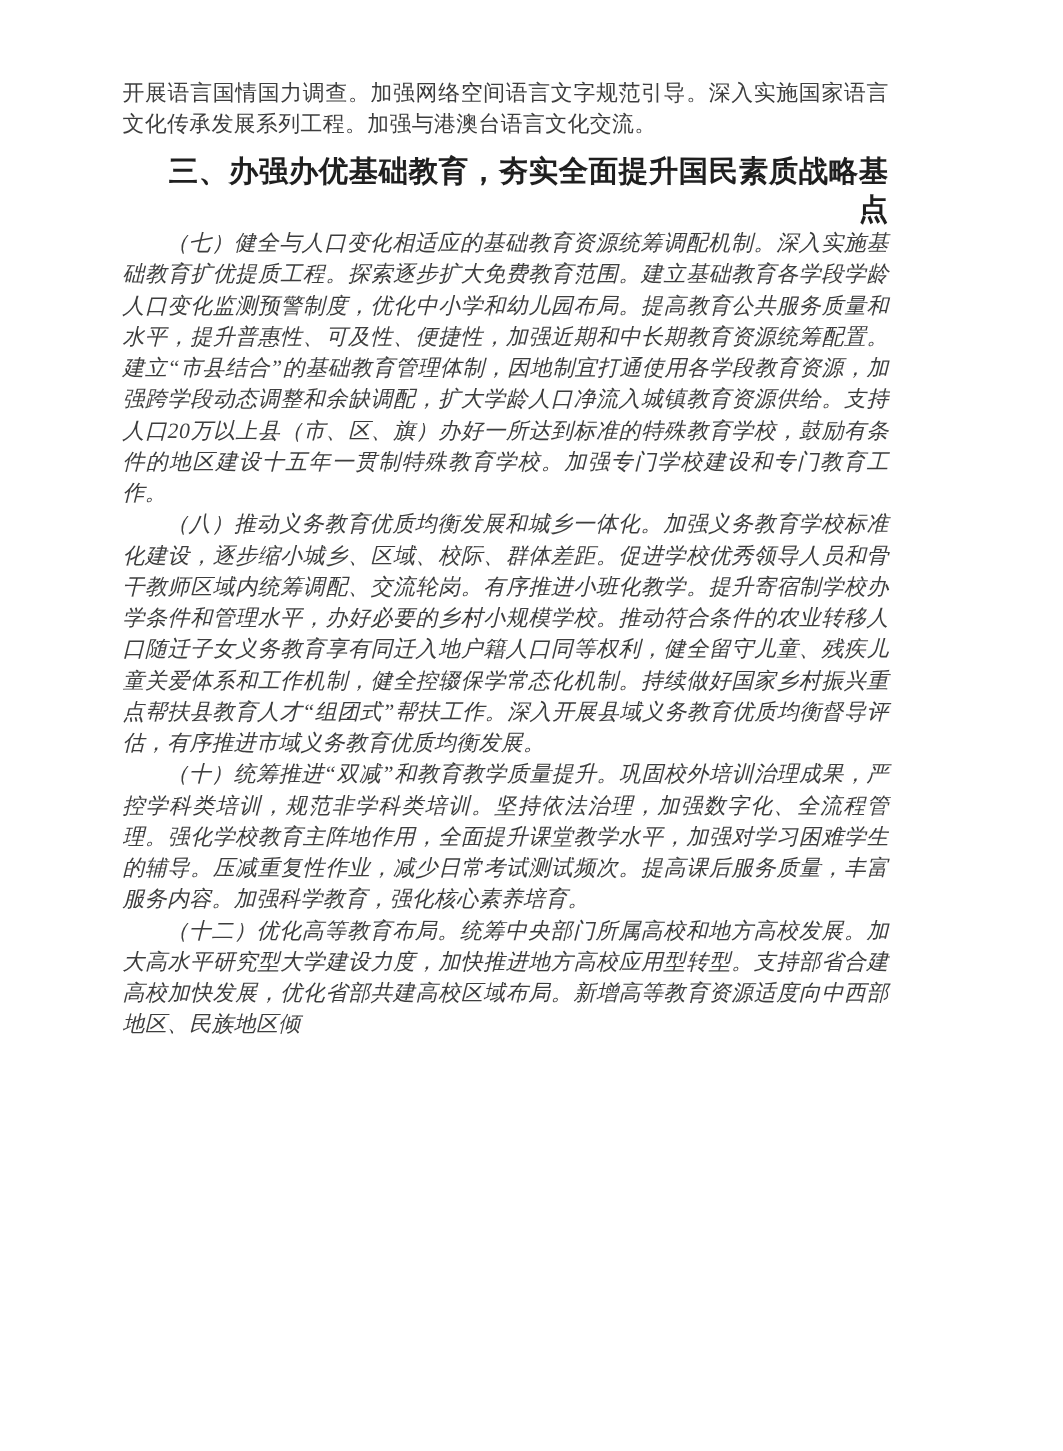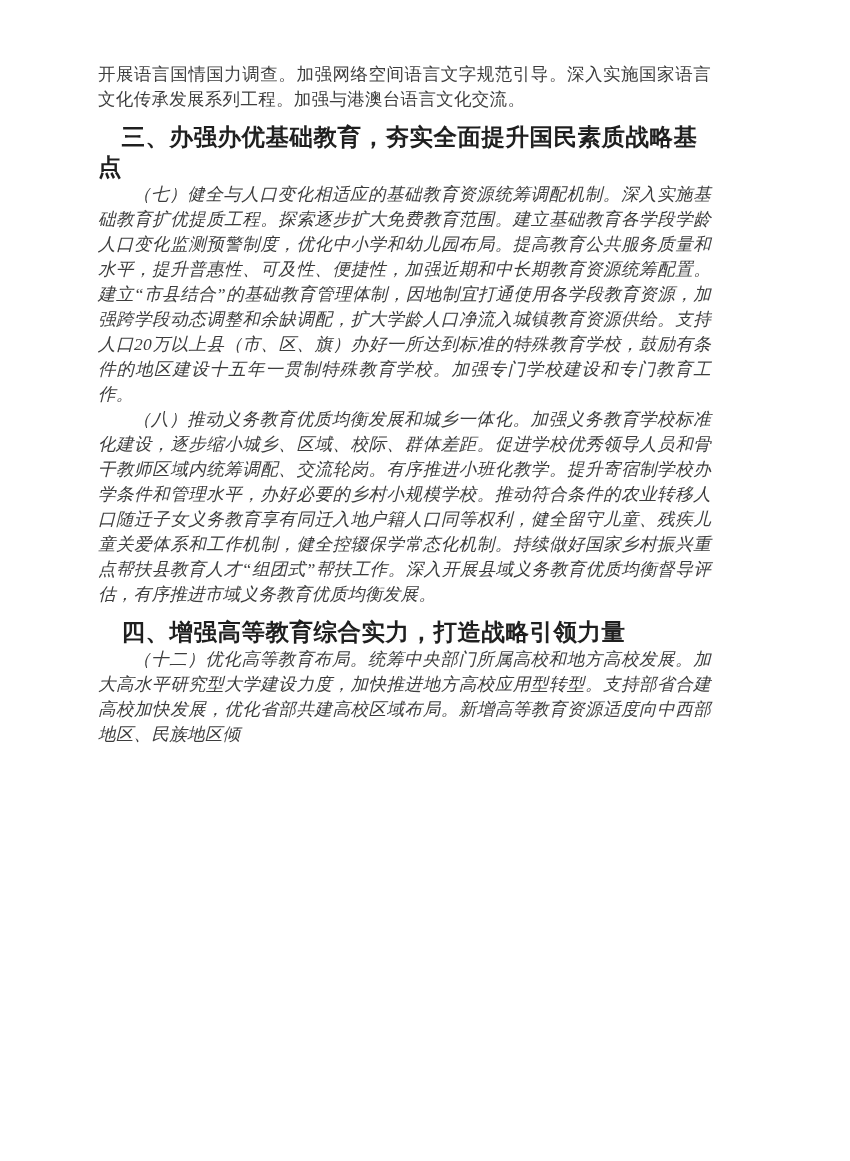--- a/index.html
+++ b/index.html
@@ -31,35 +31,36 @@
   }
   .section-heading {
     font-family: "Liberation Sans", "DejaVu Sans", sans-serif;
     font-weight: 700;
     font-size: 23.5px;
     line-height: 30px;
     color: #1f1f1f;
     letter-spacing: 0.5px;
     text-indent: 1em;
     margin: 10px 0 0 0;
+    text-align: right;
   }
 </style>
 </head>
 <body>
 
 <div class="page">
 
   <p class="body-para">开展语言国情国力调查。加强网络空间语言文字规范引导。深入实施国家语言文化传承发展系列工程。加强与港澳台语言文化交流。</p>
 
   <h2 class="section-heading">三、办强办优基础教育，夯实全面提升国民素质战略基点</h2>
 
   <p class="body-para first-indent">（七）健全与人口变化相适应的基础教育资源统筹调配机制。深入实施基础教育扩优提质工程。探索逐步扩大免费教育范围。建立基础教育各学段学龄人口变化监测预警制度，优化中小学和幼儿园布局。提高教育公共服务质量和水平，提升普惠性、可及性、便捷性，加强近期和中长期教育资源统筹配置。建立“市县结合”的基础教育管理体制，因地制宜打通使用各学段教育资源，加强跨学段动态调整和余缺调配，扩大学龄人口净流入城镇教育资源供给。支持人口20万以上县（市、区、旗）办好一所达到标准的特殊教育学校，鼓励有条件的地区建设十五年一贯制特殊教育学校。加强专门学校建设和专门教育工作。</p>
 
   <p class="body-para first-indent">（八）推动义务教育优质均衡发展和城乡一体化。加强义务教育学校标准化建设，逐步缩小城乡、区域、校际、群体差距。促进学校优秀领导人员和骨干教师区域内统筹调配、交流轮岗。有序推进小班化教学。提升寄宿制学校办学条件和管理水平，办好必要的乡村小规模学校。推动符合条件的农业转移人口随迁子女义务教育享有同迁入地户籍人口同等权利，健全留守儿童、残疾儿童关爱体系和工作机制，健全控辍保学常态化机制。持续做好国家乡村振兴重点帮扶县教育人才“组团式”帮扶工作。深入开展县域义务教育优质均衡督导评估，有序推进市域义务教育优质均衡发展。</p>
 
 
+  <p class="body-para first-indent">（十）统筹推进“双减”和教育教学质量提升。巩固校外培训治理成果，严控学科类培训，规范非学科类培训。坚持依法治理，加强数字化、全流程管理。强化学校教育主阵地作用，全面提升课堂教学水平，加强对学习困难学生的辅导。压减重复性作业，减少日常考试测试频次。提高课后服务质量，丰富服务内容。加强科学教育，强化核心素养培育。</p>
 
-  <h2 class="section-heading">四、增强高等教育综合实力，打造战略引领力量</h2>
 
 
   <p class="body-para first-indent">（十二）优化高等教育布局。统筹中央部门所属高校和地方高校发展。加大高水平研究型大学建设力度，加快推进地方高校应用型转型。支持部省合建高校加快发展，优化省部共建高校区域布局。新增高等教育资源适度向中西部地区、民族地区倾</p>
 
 </div>
 
 </body></html>

